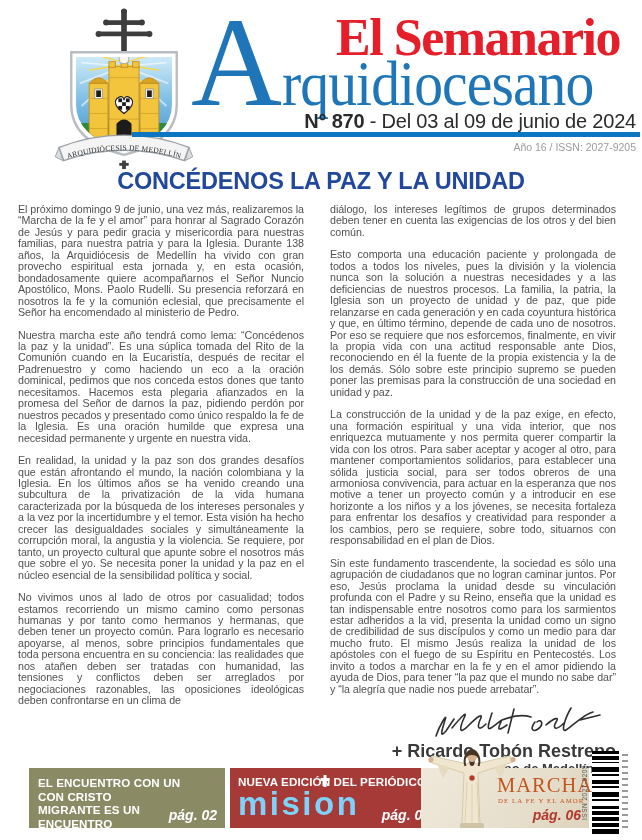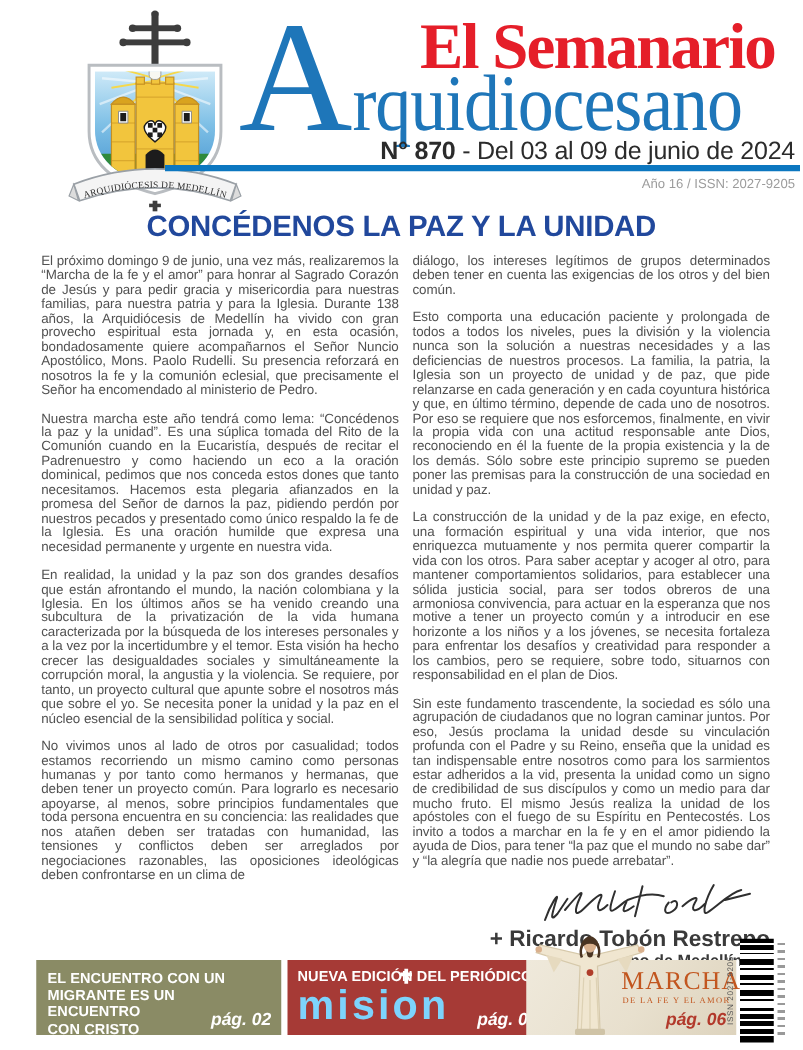--- a/index.html
+++ b/index.html
@@ -21,21 +21,21 @@
   .issue-line .num{font-weight:700;}
   .rule{position:absolute;left:132px;right:2px;top:132px;height:5px;background:var(--rule-blue);}
   .year-issn{position:absolute;top:141px;right:6px;font-size:10.5px;color:#9c9c9c;}
 
   
   .headline{position:absolute;left:0;top:168px;width:100%;text-align:center;
             font-size:23.5px;font-weight:700;letter-spacing:-.2px;color:var(--headline-blue);}
 
   
   .col{position:absolute;top:204px;width:286px;}
-  .col.left{left:33px;} .col.right{left:330px;}
+  .col.left{left:18px;} .col.right{left:330px;}
   .col p{margin:0 0 11px;font-size:10.7px;line-height:11.45px;text-align:justify;
          color:#515151;letter-spacing:-.05px;}
   .sig{margin-top:2px;text-align:right;}
   .sig svg{display:block;margin:0 10px -3px auto;}
   .sig-name{font-weight:700;font-size:18px;color:#3a3a3a;line-height:1.15;}
   .sig-role{font-weight:700;font-size:13px;color:#3a3a3a;line-height:1.15;padding-right:22px;}
 
   
   .banner{position:absolute;top:768px;height:60px;box-sizing:border-box;padding-left:32px;}
   .b1{left:29px;width:196px;background:var(--olive);padding:8px 9px 0;}
@@ -204,22 +204,22 @@
                M107,16 C102,22 104,27 110,23 C116,19 114,12 109,16 M118,19 C126,12 132,10 128,16
                C124,23 128,25 136,17 M143,2 C136,14 133,27 138,24 C146,19 156,8 165,6 M152,14 L172,9" stroke="#2f2f2f" stroke-width="1.6" fill="none" stroke-linecap="round"></path>
     </svg>
     <div class="sig-name">+ Ricardo Tobón Restrepo</div>
     <div class="sig-role">Arzobispo de Medellín</div>
   </div>
 </div>
 
 <div class="banner b1">
   <div class="line">EL ENCUENTRO CON UN</div>
+  <div class="line">CON CRISTO</div>
   <div class="line">MIGRANTE ES UN ENCUENTRO</div>
-  <div class="line">CON CRISTO</div>
   <div class="pageref">pág. 02</div>
 </div>
 
 <div class="banner b2">
   <div class="kicker">NUEVA EDICIÓN DEL PERIÓDICO</div>
   <div class="mision"><span>misi</span><span class="oo"><span>o</span><i class="cross"></i></span><span>n</span></div>
   <div class="pageref">pág. 03</div>
 </div>
 
 <div class="banner b3">

